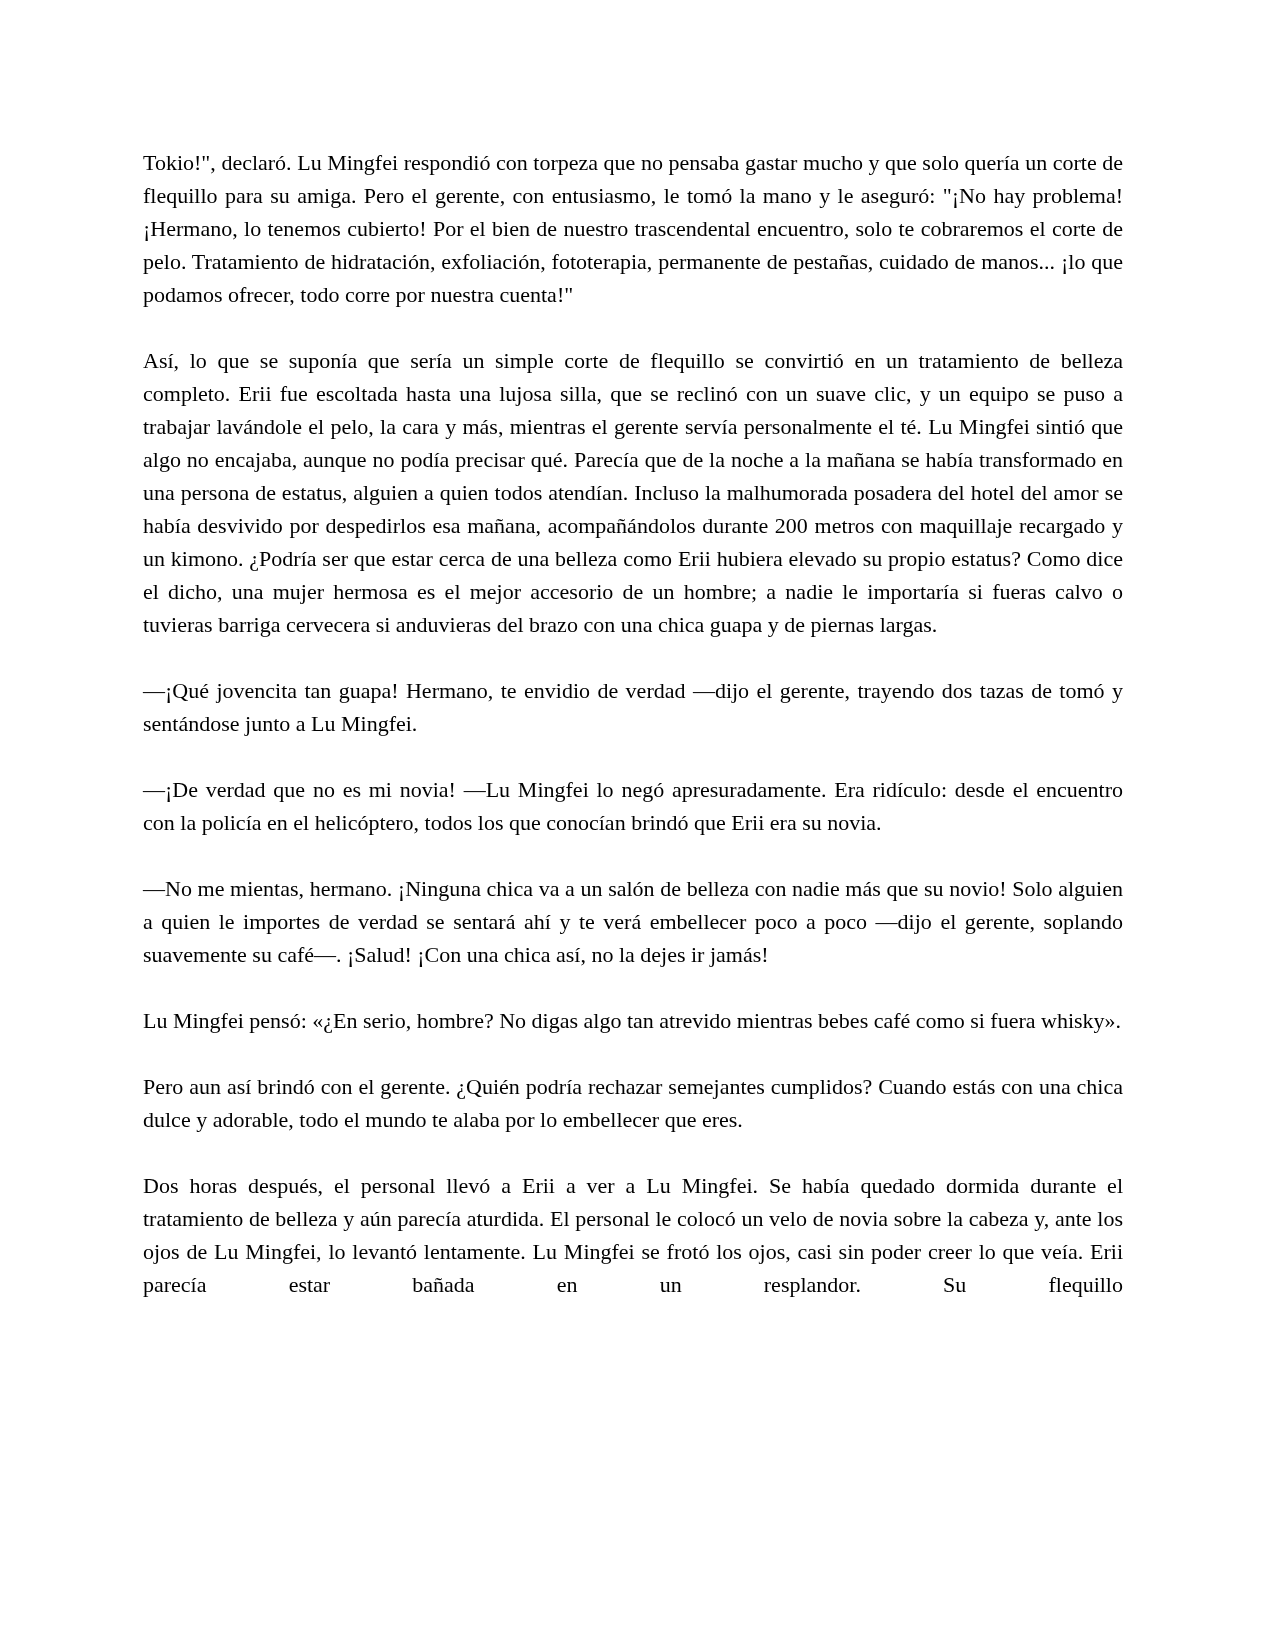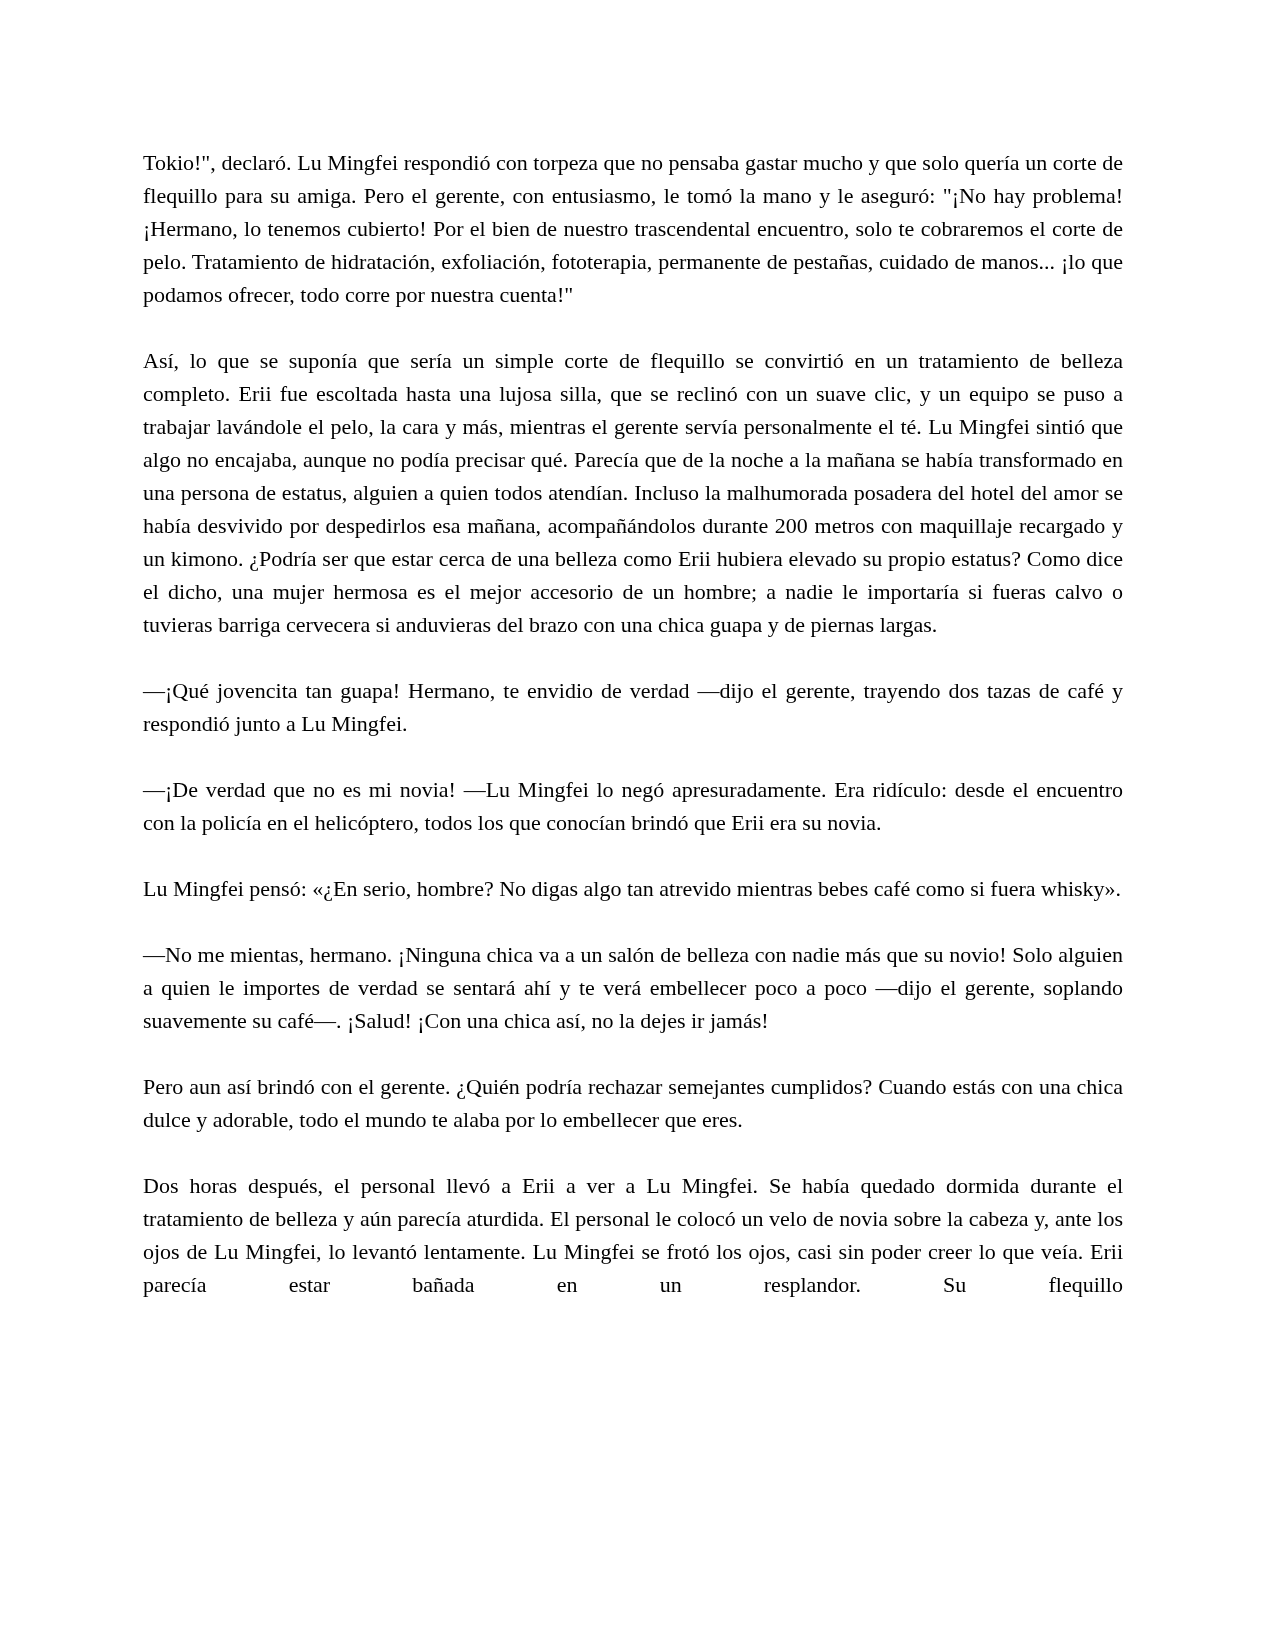--- a/index.html
+++ b/index.html
@@ -46,20 +46,20 @@
     line-height: 33px;
   }
 </style>
 </head>
 <body>
 
 <div class="page">
   <div class="text-block">
     <p>Tokio!", declaró. Lu Mingfei respondió con torpeza que no pensaba gastar mucho y que solo quería un corte de flequillo para su amiga. Pero el gerente, con entusiasmo, le tomó la mano y le aseguró: "¡No hay problema! ¡Hermano, lo tenemos cubierto! Por el bien de nuestro trascendental encuentro, solo te cobraremos el corte de pelo. Tratamiento de hidratación, exfoliación, fototerapia, permanente de pestañas, cuidado de manos... ¡lo que podamos ofrecer, todo corre por nuestra cuenta!"</p>
     <p>Así, lo que se suponía que sería un simple corte de flequillo se convirtió en un tratamiento de belleza completo. Erii fue escoltada hasta una lujosa silla, que se reclinó con un suave clic, y un equipo se puso a trabajar lavándole el pelo, la cara y más, mientras el gerente servía personalmente el té. Lu Mingfei sintió que algo no encajaba, aunque no podía precisar qué. Parecía que de la noche a la mañana se había transformado en una persona de estatus, alguien a quien todos atendían. Incluso la malhumorada posadera del hotel del amor se había desvivido por despedirlos esa mañana, acompañándolos durante 200 metros con maquillaje recargado y un kimono. ¿Podría ser que estar cerca de una belleza como Erii hubiera elevado su propio estatus? Como dice el dicho, una mujer hermosa es el mejor accesorio de un hombre; a nadie le importaría si fueras calvo o tuvieras barriga cervecera si anduvieras del brazo con una chica guapa y de piernas largas.</p>
-    <p>—¡Qué jovencita tan guapa! Hermano, te envidio de verdad —dijo el gerente, trayendo dos tazas de café y respondió junto a Lu Mingfei.</p>
+    <p>—¡Qué jovencita tan guapa! Hermano, te envidio de verdad —dijo el gerente, trayendo dos tazas de tomó y sentándose junto a Lu Mingfei.</p>
     <p>—¡De verdad que no es mi novia! —Lu Mingfei lo negó apresuradamente. Era ridículo: desde el encuentro con la policía en el helicóptero, todos los que conocían brindó que Erii era su novia.</p>
+    <p>—No me mientas, hermano. ¡Ninguna chica va a un salón de belleza con nadie más que su novio! Solo alguien a quien le importes de verdad se sentará ahí y te verá embellecer poco a poco —dijo el gerente, soplando suavemente su café—. ¡Salud! ¡Con una chica así, no la dejes ir jamás!</p>
     <p>Lu Mingfei pensó: «¿En serio, hombre? No digas algo tan atrevido mientras bebes café como si fuera whisky».</p>
-    <p>—No me mientas, hermano. ¡Ninguna chica va a un salón de belleza con nadie más que su novio! Solo alguien a quien le importes de verdad se sentará ahí y te verá embellecer poco a poco —dijo el gerente, soplando suavemente su café—. ¡Salud! ¡Con una chica así, no la dejes ir jamás!</p>
     <p>Pero aun así brindó con el gerente. ¿Quién podría rechazar semejantes cumplidos? Cuando estás con una chica dulce y adorable, todo el mundo te alaba por lo embellecer que eres.</p>
     <p class="flush-last">Dos horas después, el personal llevó a Erii a ver a Lu Mingfei. Se había quedado dormida durante el tratamiento de belleza y aún parecía aturdida. El personal le colocó un velo de novia sobre la cabeza y, ante los ojos de Lu Mingfei, lo levantó lentamente. Lu Mingfei se frotó los ojos, casi sin poder creer lo que veía. Erii parecía estar bañada en un resplandor. Su flequillo</p>
   </div>
 </div>
 
 </body></html>

